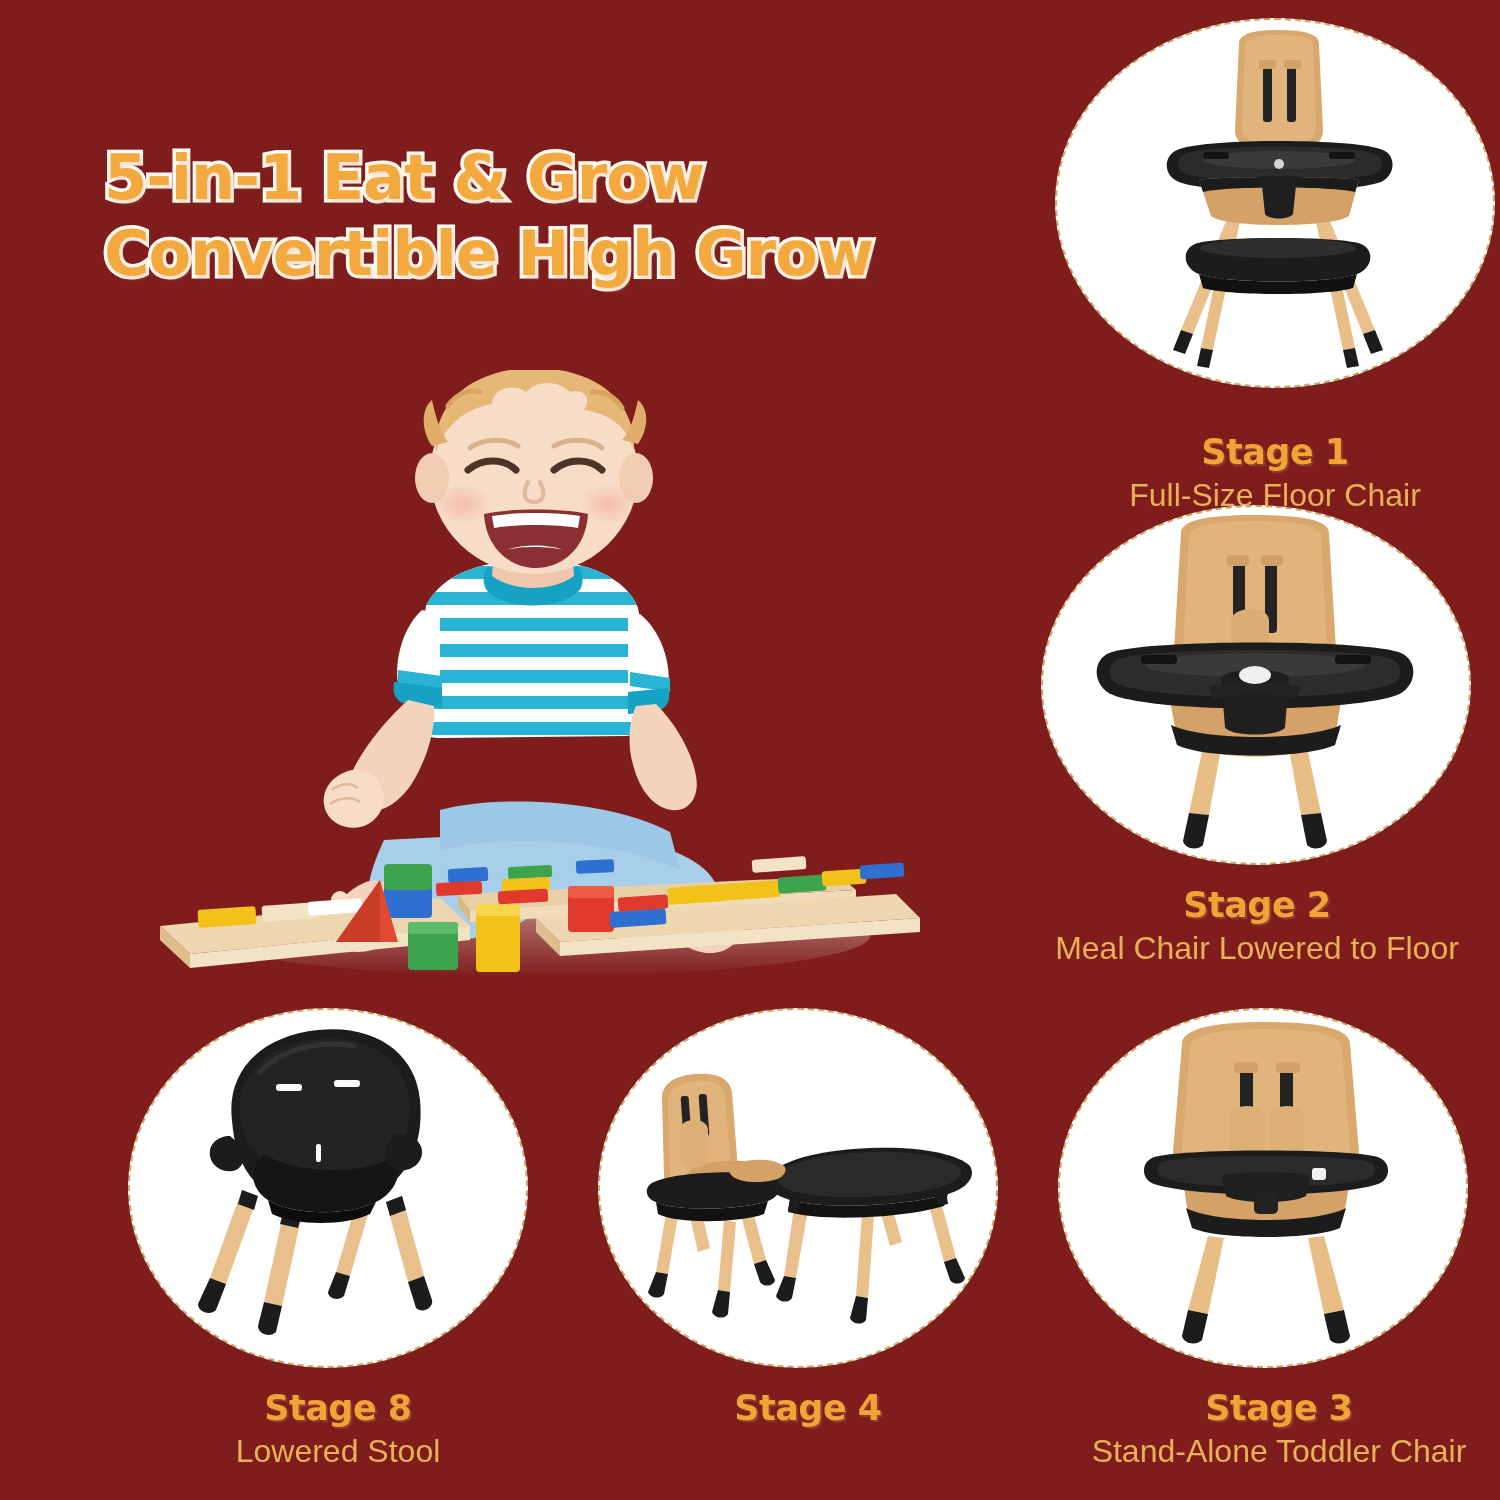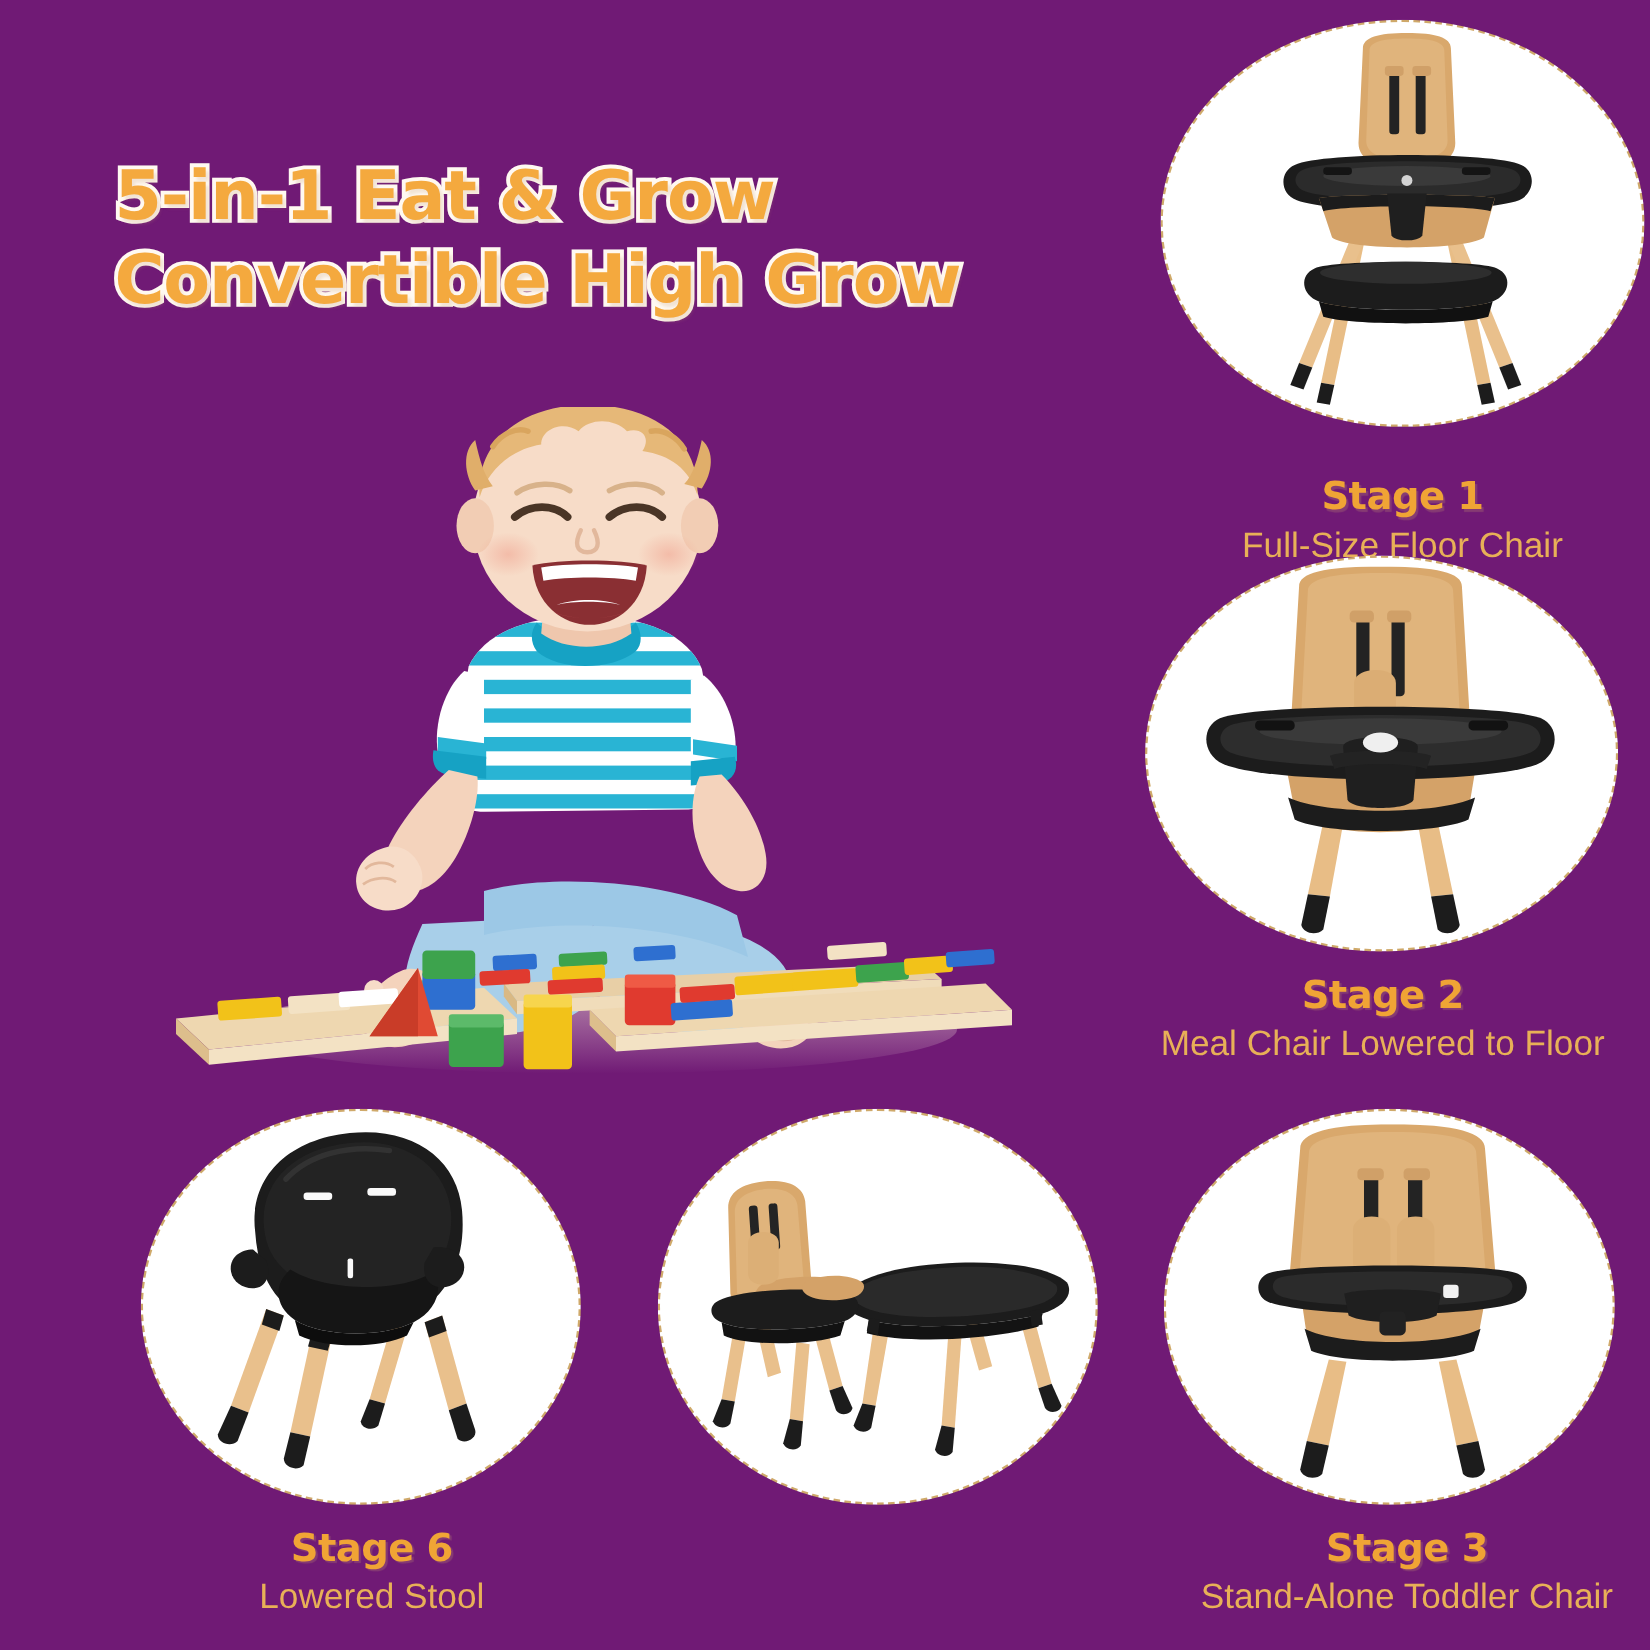--- a/index.html
+++ b/index.html
@@ -12,21 +12,21 @@
 
   body {
     background: #fdf2e7;
     font-family: "Liberation Sans", sans-serif;
     position: relative;
   }
 
   .infographic {
     position: absolute;
     inset: 0;
-    background: #701a75;
+    background: #7f1d1d;
   }
 
   
   .title-block {
     position: absolute;
     left: 104px;
     top: 140px;
     width: 860px;
   }
   .title-line {
@@ -485,20 +485,21 @@
         <path d="M36,124 C56,114 132,110 156,120 C166,124 164,138 150,143
                  C124,152 58,154 38,144 C26,140 26,128 36,124 Z" fill="#1c1c1c"></path>
         <path d="M38,144 C58,154 124,152 150,143 L146,156
                  C122,165 60,166 40,156 Z" fill="#121212"></path>
 
         <path d="M116,106 C132,100 156,100 166,108 C170,112 166,120 156,122
                  C140,126 120,124 114,118 C110,114 110,110 116,106 Z" fill="#d4a268"></path>
       </svg>
     </div>
     <div class="caption">
+      <div class="stage-name">Stage 4</div>
     </div>
   </div>
 
   <div class="stage-card" id="card-5">
     <div class="circle"></div>
     <div class="photo-holder">
       <svg class="prod" viewBox="0 0 320 330">
 
         <path d="M74,166 L42,254 L58,260 L90,172 Z" fill="#e9c08c"></path>
         <path d="M42,254 L58,260 L48,286 C42,292 30,288 30,280 Z" fill="#1c1c1c"></path>
@@ -537,18 +538,18 @@
 
         <rect x="108" y="60" width="26" height="7" rx="3" fill="#fafafa"></rect>
         <rect x="166" y="56" width="26" height="7" rx="3" fill="#fafafa"></rect>
 
         <rect x="148" y="120" width="5" height="18" rx="2" fill="#fafafa"></rect>
 
         <path d="M92,48 C112,26 148,16 186,22" fill="none" stroke="#3a3a3a" stroke-width="5" stroke-linecap="round" opacity="0.65"></path>
       </svg>
     </div>
     <div class="caption">
-      <div class="stage-name">Stage 6</div>
+      <div class="stage-name">Stage 8</div>
       <div class="stage-desc">Lowered Stool</div>
     </div>
   </div>
 
 </div>
 
 </body></html>

